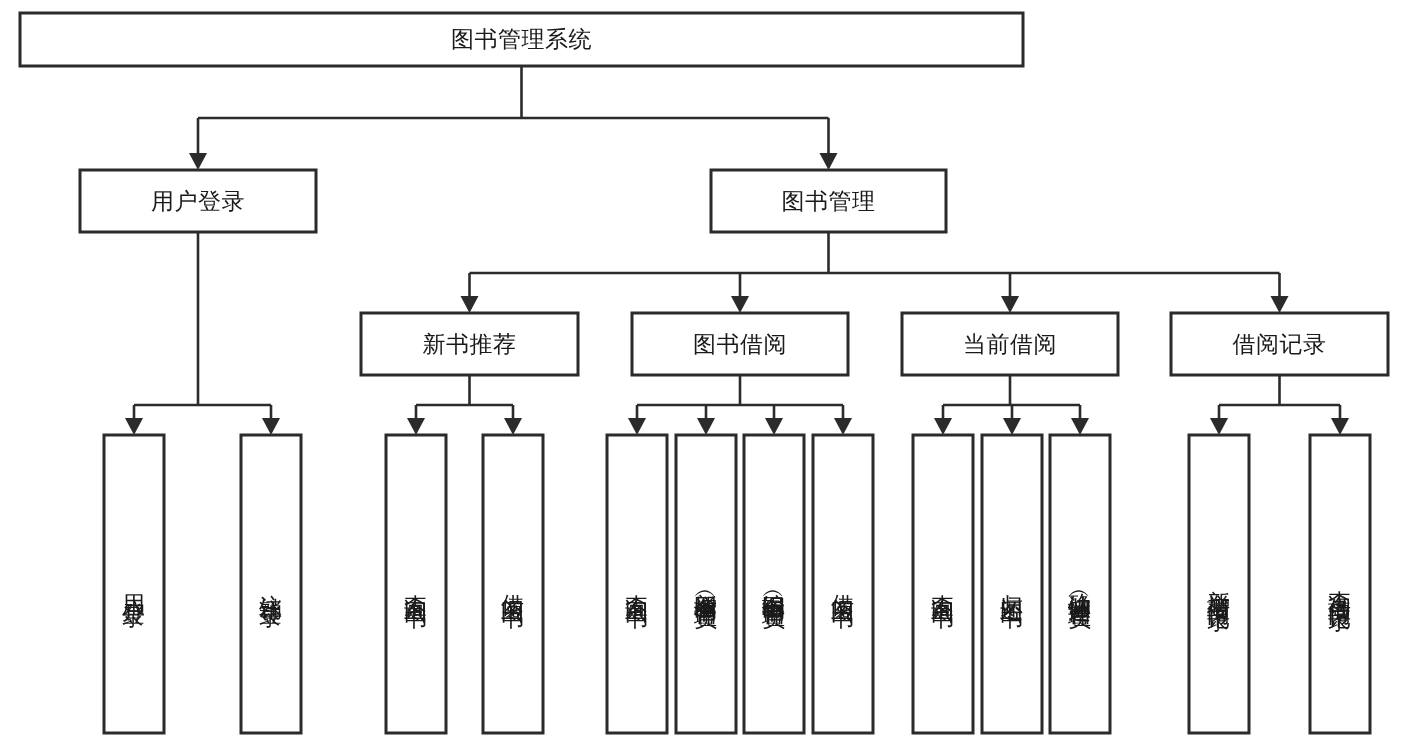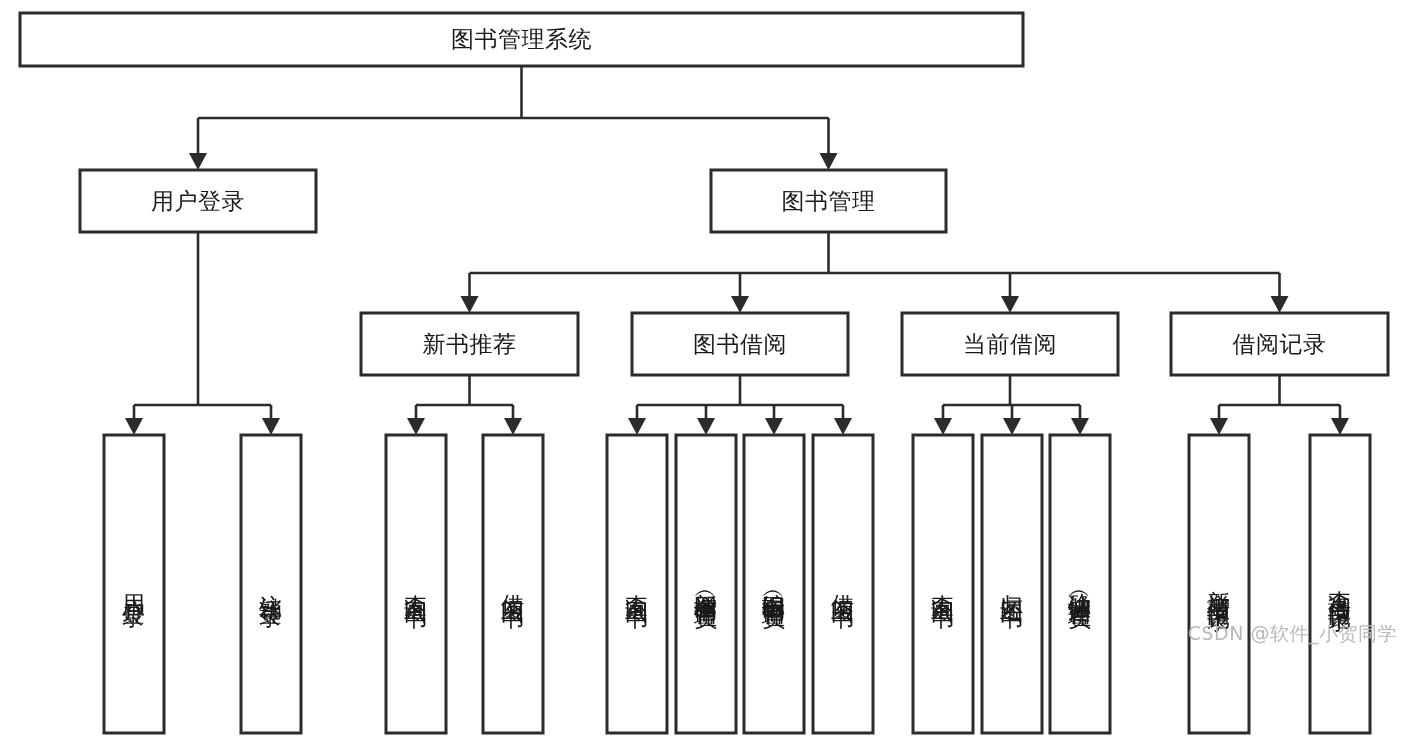--- a/index.html
+++ b/index.html
@@ -178,14 +178,13 @@
       <div class="leaf-label" style="left: 607px; top: 435px; width: 60px; height: 298px;">查询图书</div>
       <div class="leaf-label" style="left: 676px; top: 435px; width: 60px; height: 298px; letter-spacing: 2px; font-size: 23px;">新增图书（管理员）</div>
       <div class="leaf-label" style="left: 744px; top: 435px; width: 60px; height: 298px; letter-spacing: 2px; font-size: 23px;">编辑图书（管理员）</div>
       <div class="leaf-label" style="left: 813px; top: 435px; width: 60px; height: 298px;">借阅图书</div>
       <div class="leaf-label" style="left: 913px; top: 435px; width: 60px; height: 298px;">查询图书</div>
       <div class="leaf-label" style="left: 982px; top: 435px; width: 60px; height: 298px;">归还图书</div>
       <div class="leaf-label" style="left: 1050px; top: 435px; width: 60px; height: 298px; letter-spacing: 2px; font-size: 23px;">确认归还（管理员）</div>
       <div class="leaf-label" style="left: 1189px; top: 435px; width: 60px; height: 298px;">新增借阅记录</div>
       <div class="leaf-label" style="left: 1310px; top: 435px; width: 60px; height: 298px;">查询借阅记录</div>
     </div>
-  <div class="watermark">CSDN @软件_小贺同学</div>
 </div>
 
 </body></html>

